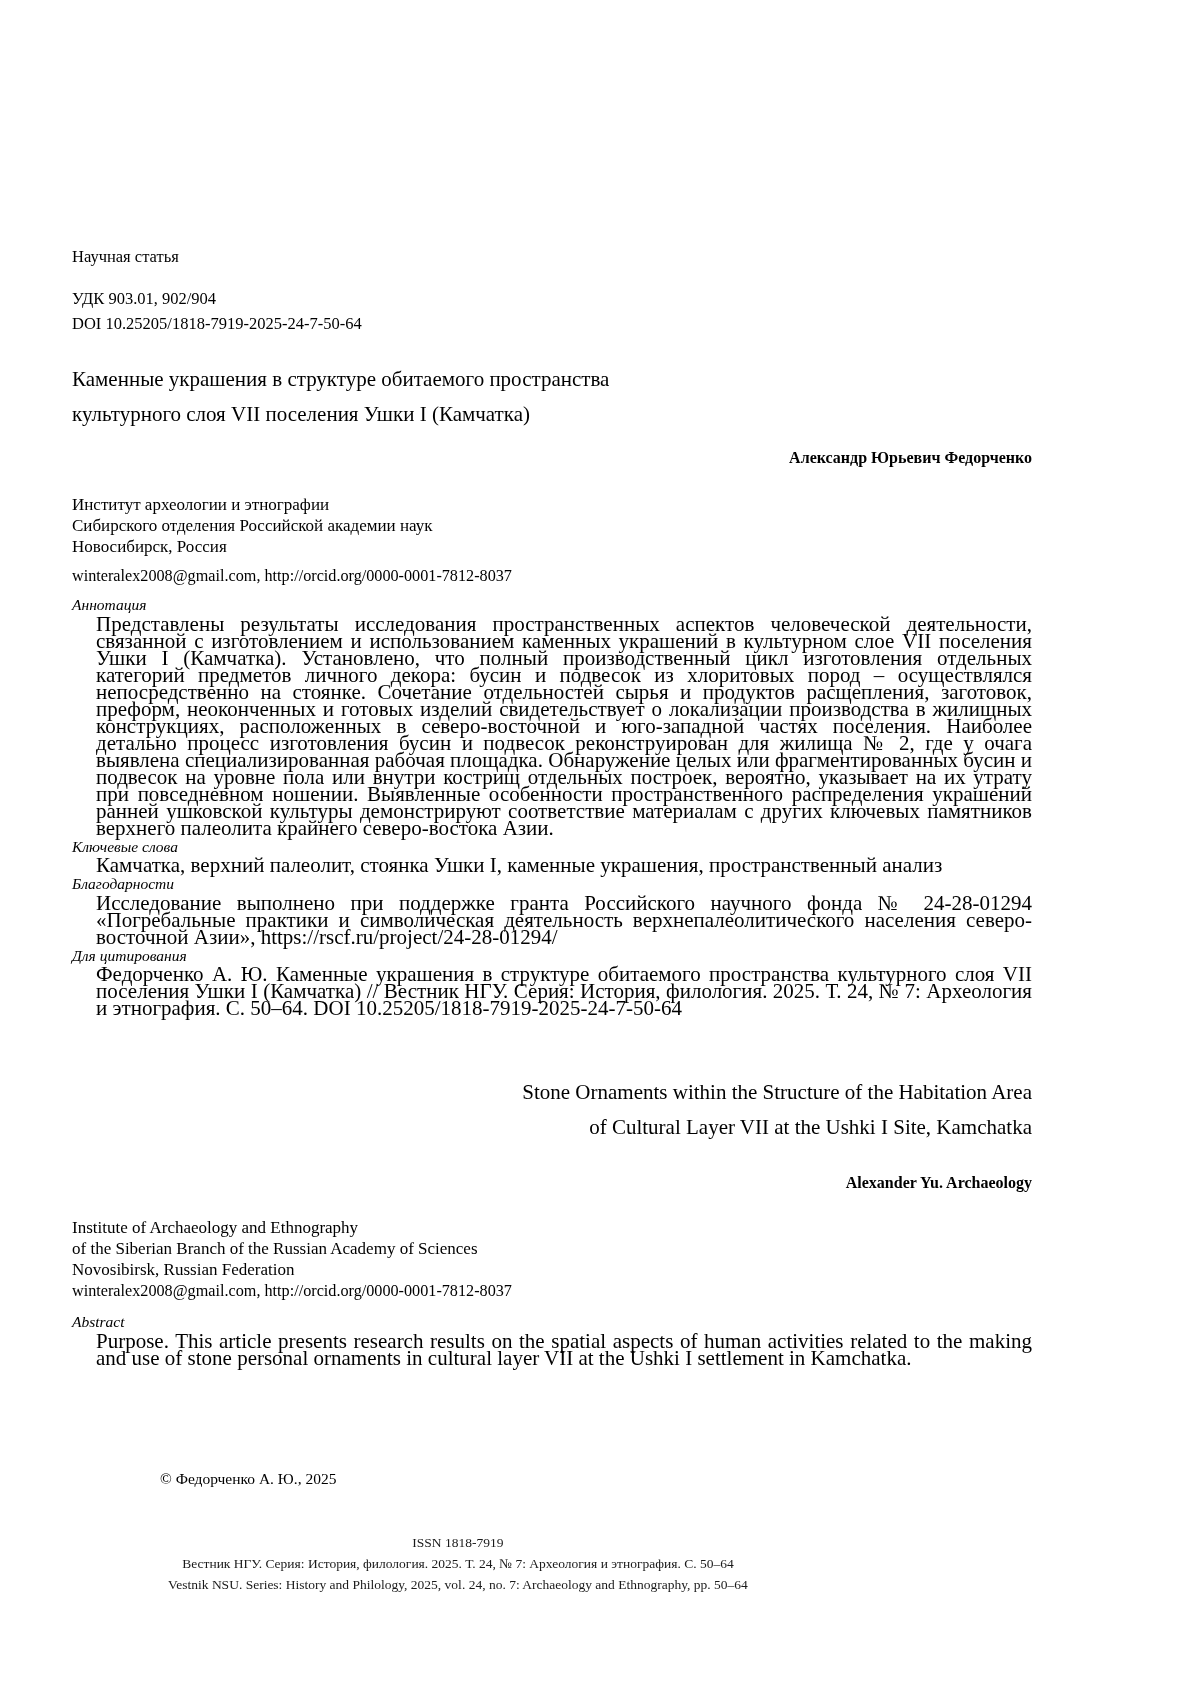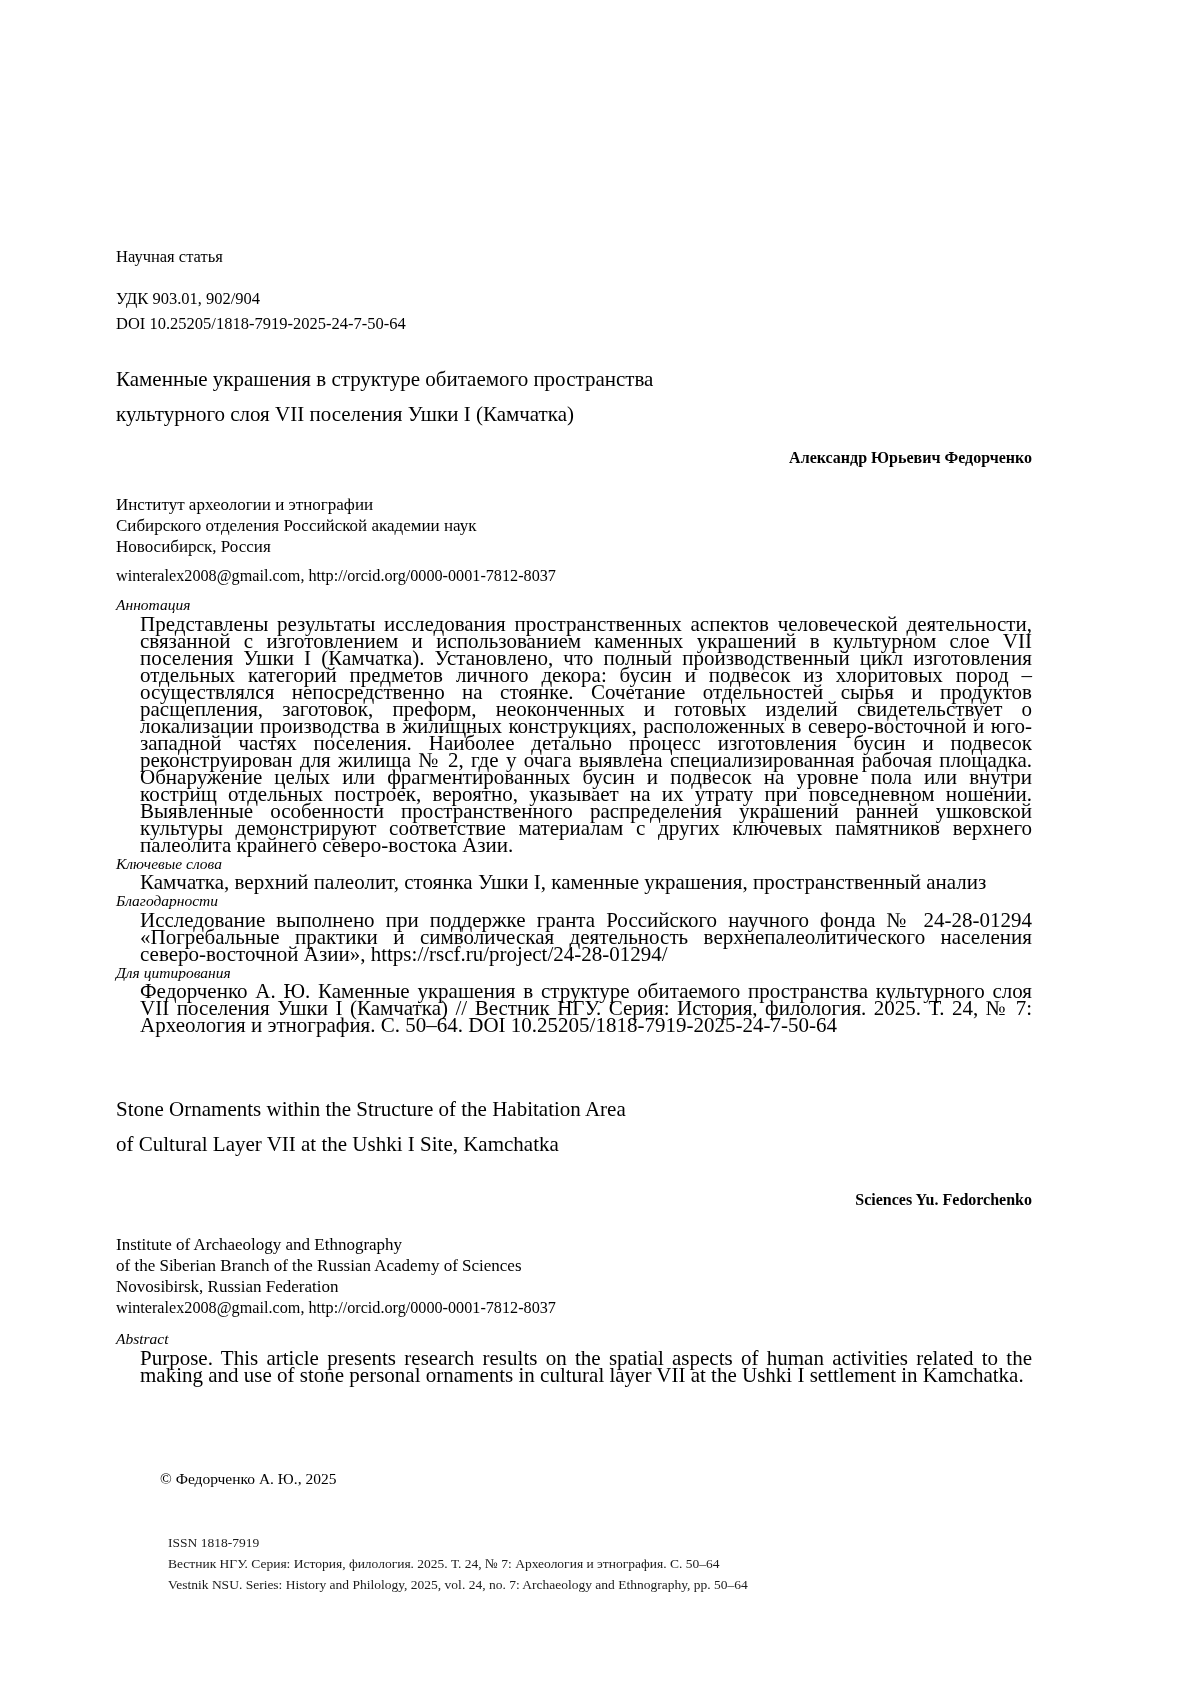--- a/index.html
+++ b/index.html
@@ -9,21 +9,21 @@
   }
   .page {
     position: relative;
     width: 1200px;
     height: 1697px;
     margin: 0 auto;
     background: #ffffff;
     color: #000000;
     font-family: "Liberation Serif", "DejaVu Serif", serif;
     box-sizing: border-box;
-    padding: 246px 168px 0 116px;
+    padding: 246px 168px 0 72px;
     overflow: hidden;
   }
   .article-type {
     font-size: 16.5px;
     line-height: 22px;
     margin-bottom: 18px;
   }
   .udc-doi {
     font-size: 16.5px;
     line-height: 25px;
@@ -60,20 +60,21 @@
     line-height: 20.5px;
   }
   .meta-block {
     font-size: 21px;
     line-height: 17px;
     margin-left: 24px;
     text-align: justify;
   }
   .title-en {
     margin-top: 58px;
+    text-align: right;
   }
   .author-name-en {
     margin-top: 26px;
     margin-bottom: 22px;
   }
   .affiliation-en {
     margin-bottom: 0;
   }
   .contact-line-en {
     margin-bottom: 10px;
@@ -86,20 +87,21 @@
     font-size: 15.5px;
     line-height: 20px;
   }
   .footer {
     position: absolute;
     left: 168px;
     top: 1532px;
     font-size: 13.5px;
     line-height: 21px;
     color: #1a1a1a;
+    text-align: center;
   }
 </style>
 </head>
 <body>
 
 <div class="page">
 
   <div class="article-type">Научная статья</div>
 
   <div class="udc-doi">
@@ -126,21 +128,21 @@
 
   <div class="meta-label">Благодарности</div>
   <div class="meta-block">Исследование выполнено при поддержке гранта Российского научного фонда № 24-28-01294 «Погребальные практики и символическая деятельность верхнепалеолитического населения северо-восточной Азии», https://rscf.ru/project/24-28-01294/</div>
 
   <div class="meta-label">Для цитирования</div>
   <div class="meta-block"><span class="italic">Федорченко А. Ю.</span><span> Каменные украшения в структуре обитаемого пространства культурного слоя VII поселения Ушки I (Камчатка) // Вестник НГУ. Серия: История, филология. 2025. Т. 24, № 7: Археология и этнография. С. 50–64. DOI 10.25205/1818-7919-2025-24-7-50-64</span></div>
 
   <h1 class="title-en">Stone Ornaments within the Structure of the Habitation Area
 of Cultural Layer VII at the Ushki I Site, Kamchatka</h1>
 
-  <div class="author-name author-name-en">Sciences Yu. Fedorchenko</div>
+  <div class="author-name author-name-en">Alexander Yu. Archaeology</div>
 
   <div class="affiliation affiliation-en">Institute of Archaeology and Ethnography
 of the Siberian Branch of the Russian Academy of Sciences
 Novosibirsk, Russian Federation</div>
 
   <div class="contact-line contact-line-en">winteralex2008@gmail.com, http://orcid.org/0000-0001-7812-8037</div>
 
   <div class="meta-label">Abstract</div>
   <div class="meta-block"><span class="italic">Purpose.</span><span> This article presents research results on the spatial aspects of human activities related to the making and use of stone personal ornaments in cultural layer VII at the Ushki I settlement in Kamchatka.</span></div>
 

